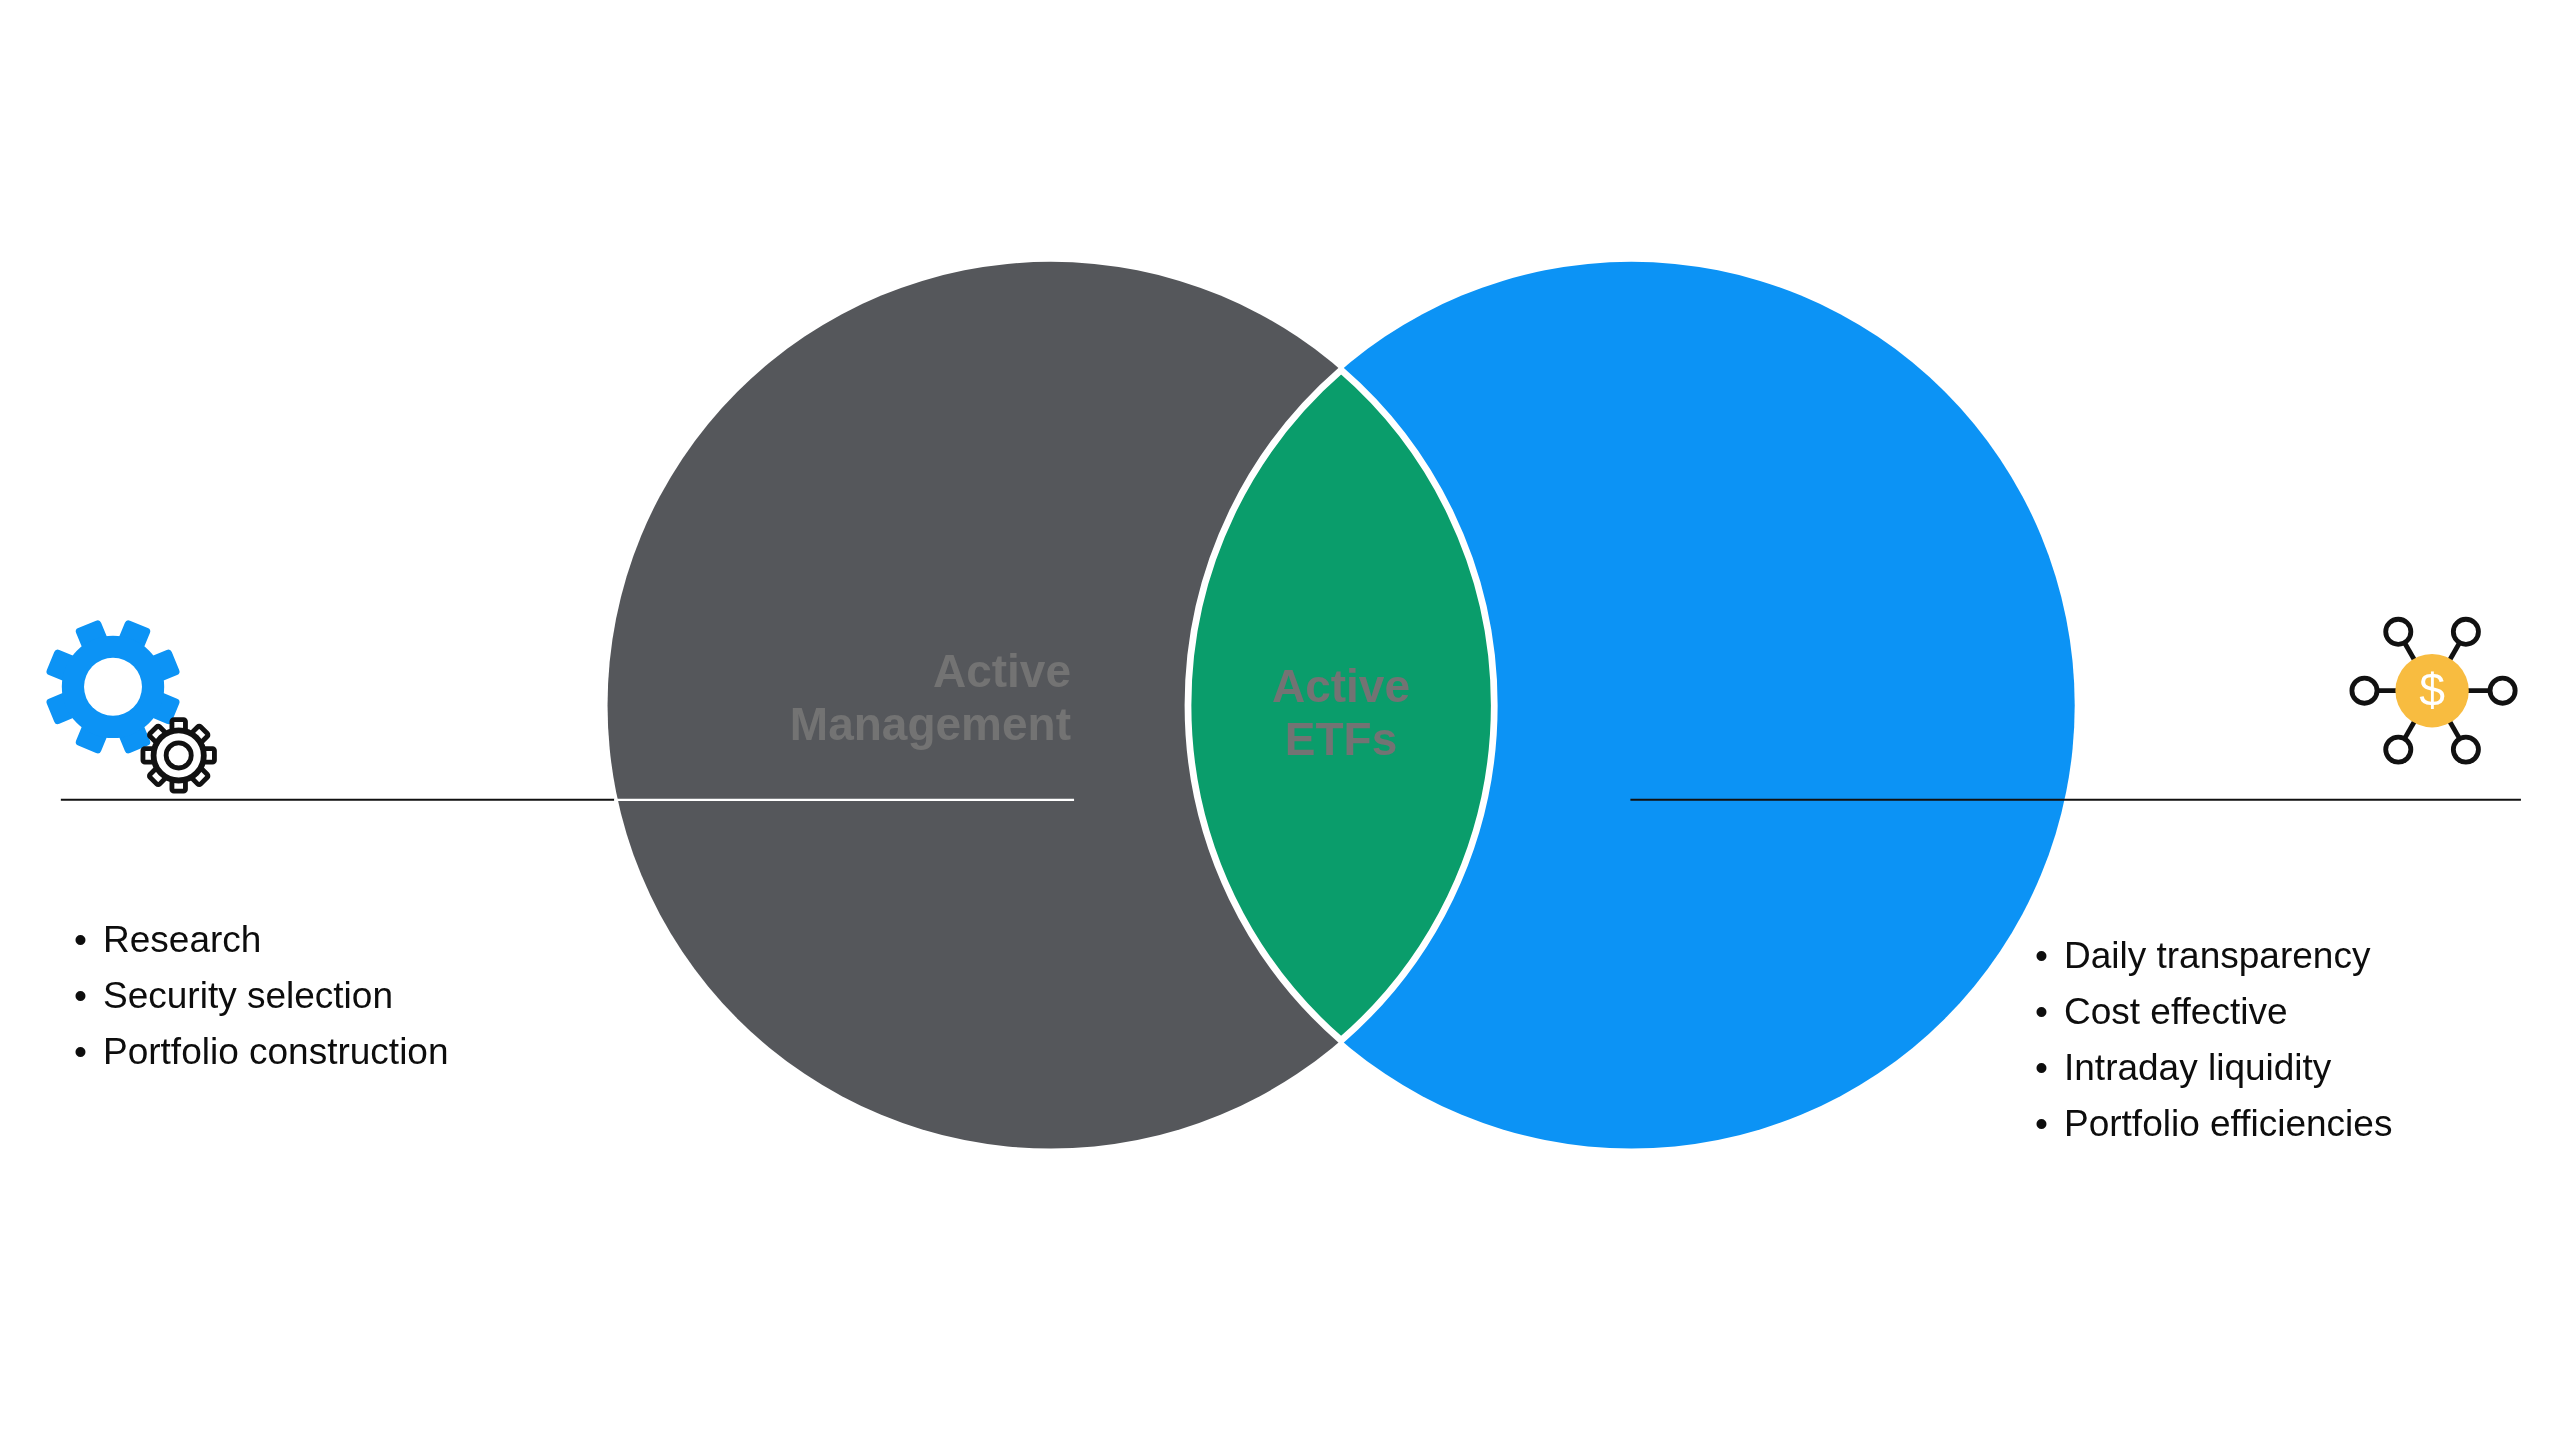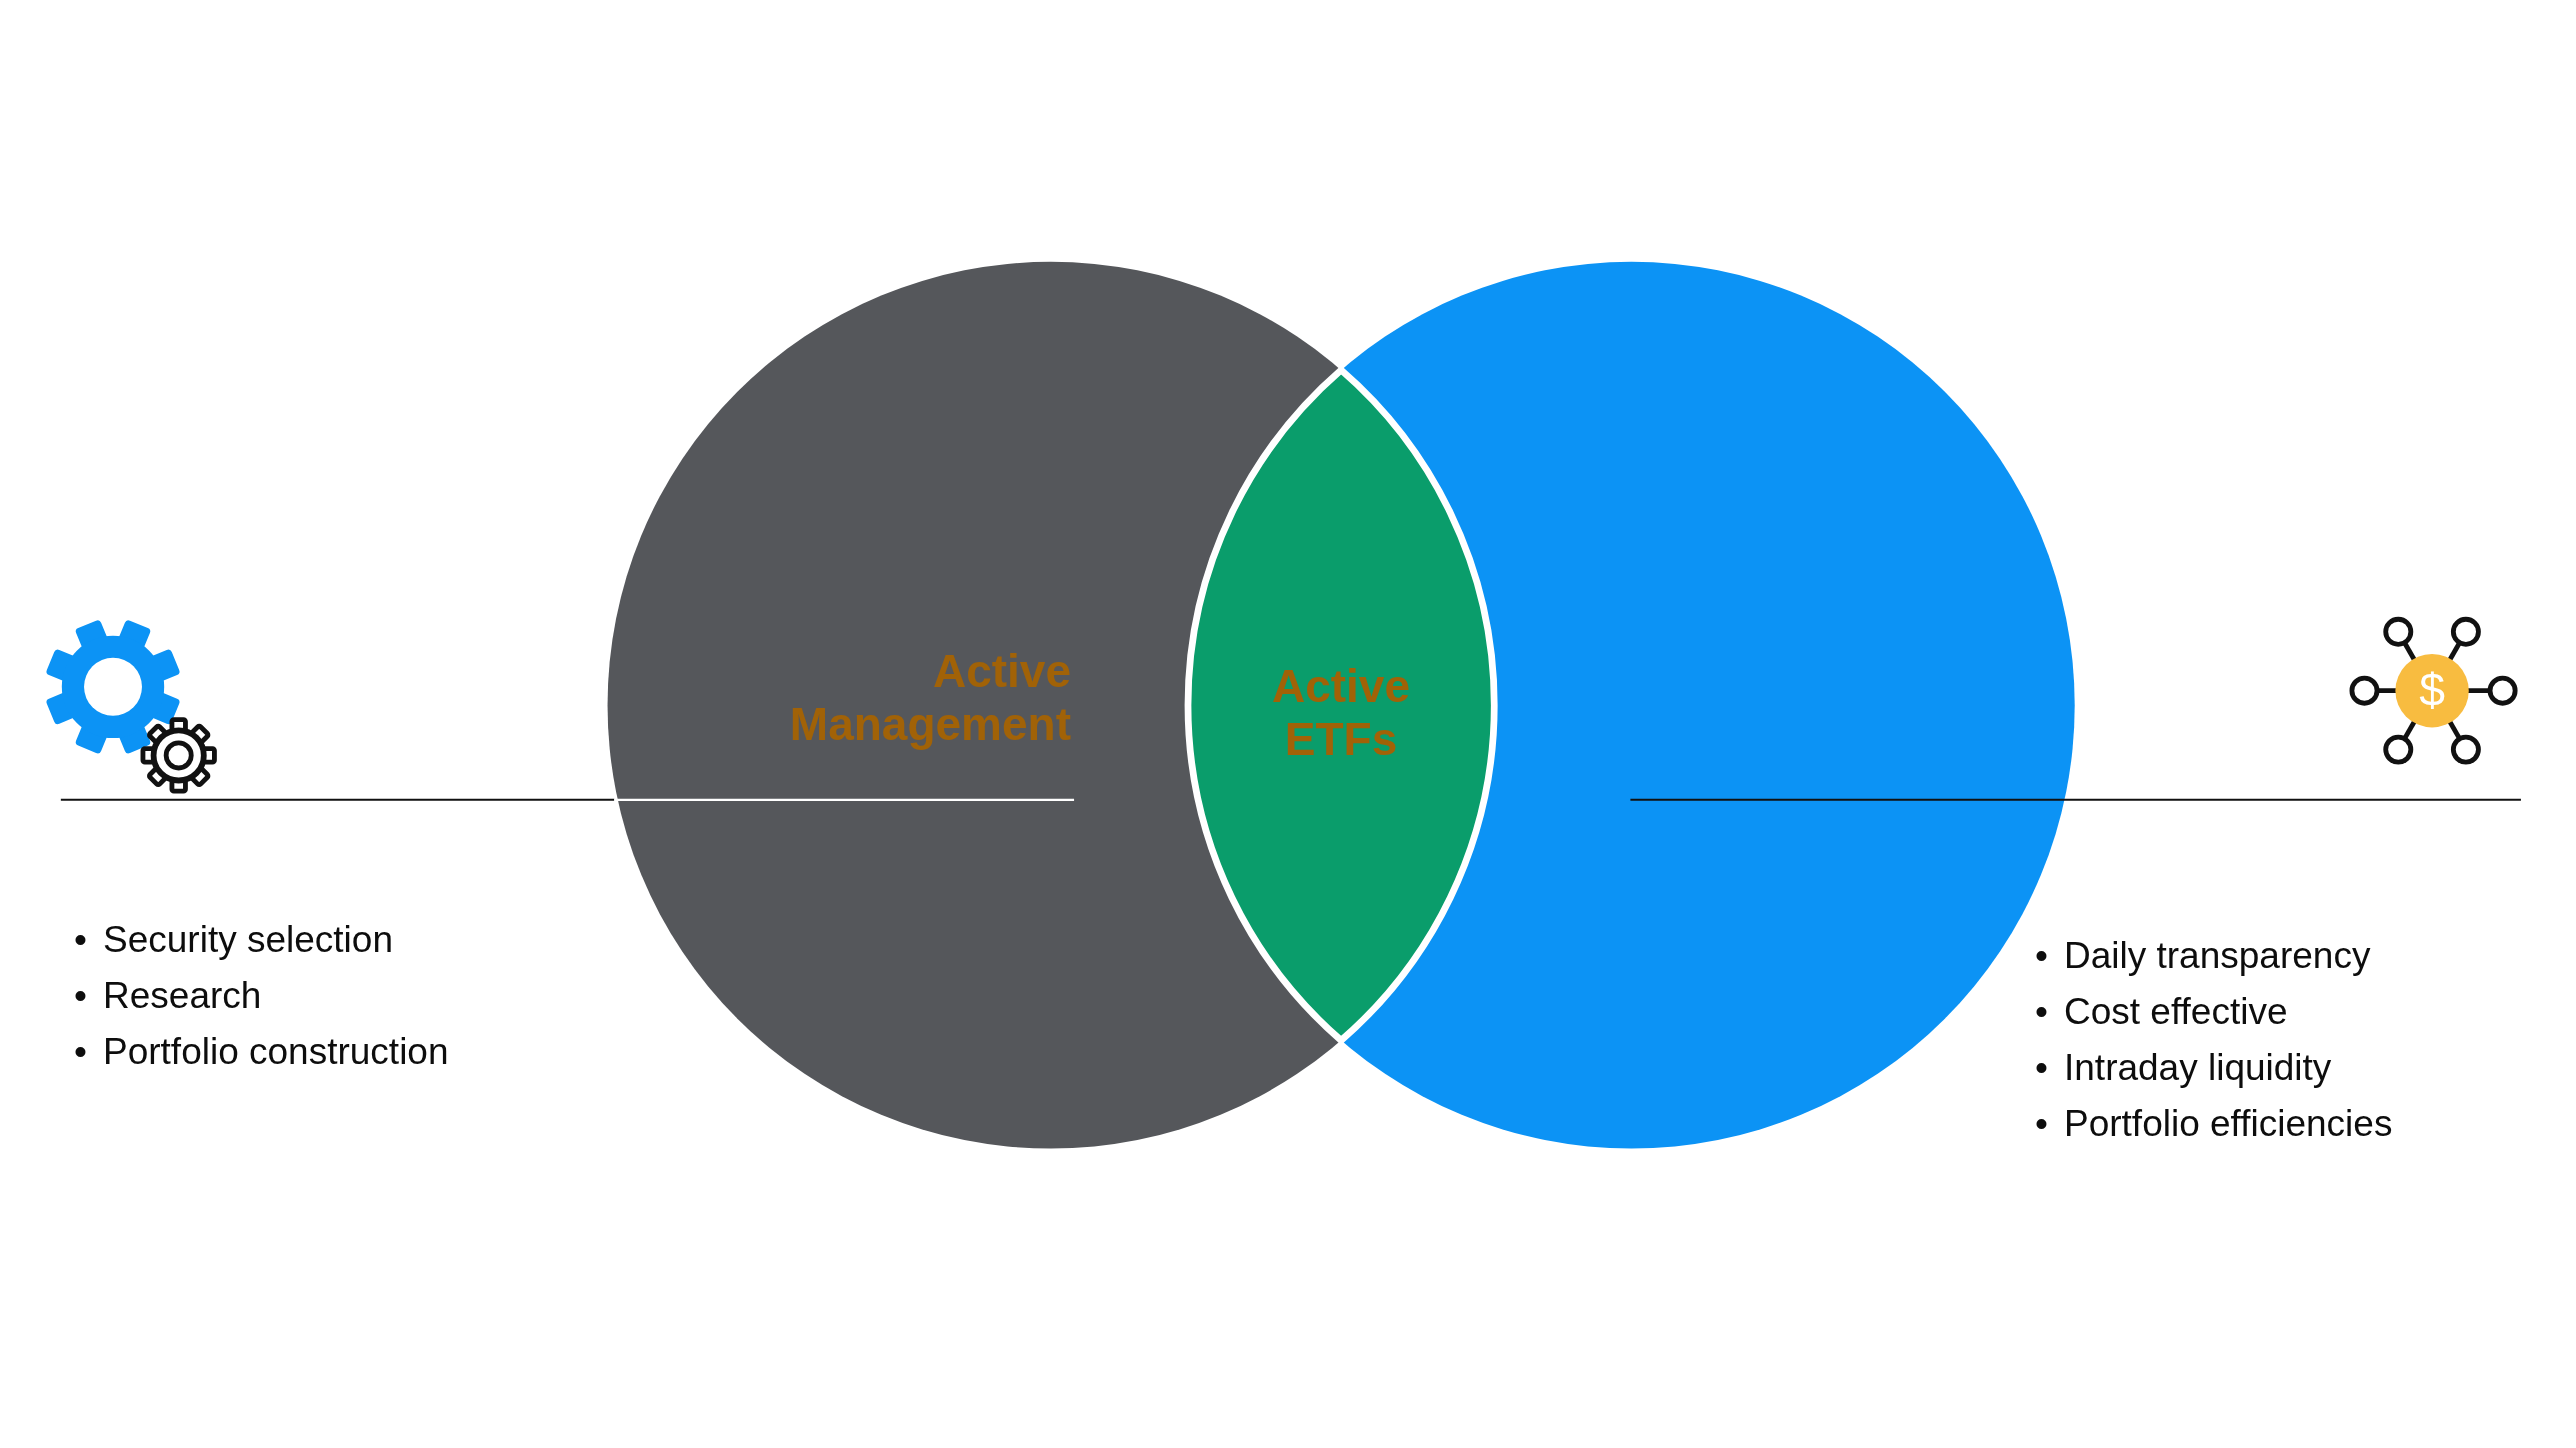--- a/index.html
+++ b/index.html
@@ -13,21 +13,21 @@
   }
   .diagram-svg {
     position: absolute;
     inset: 0;
     width: 2576px;
     height: 1449px;
   }
   .overlay { position: absolute; z-index: 2; }
 
   .circle-title {
-    color: #a16207;
+    color: #737373;
     font-weight: 700;
     font-size: 46px;
     line-height: 53px;
     white-space: nowrap;
   }
   .title-left   { top: 645px; right: 1505px; text-align: right; }
   .title-mid    { top: 660px; left: 1341px; transform: translateX(-50%); text-align: center; }
   .title-right  { top: 645px; left: 1625px; text-align: left; }
 
   .bullets {
@@ -119,22 +119,22 @@
     <div>Management</div>
   </div>
 
   <div class="overlay circle-title title-mid">
     <div>Active</div>
     <div>ETFs</div>
   </div>
 
 
   <ul class="overlay bullets bullets-left">
+    <li>Research</li>
     <li>Security selection</li>
-    <li>Research</li>
     <li>Portfolio construction</li>
   </ul>
 
   <ul class="overlay bullets bullets-right">
     <li>Daily transparency</li>
     <li>Cost effective</li>
     <li>Intraday liquidity</li>
     <li>Portfolio efficiencies</li>
   </ul>
 

